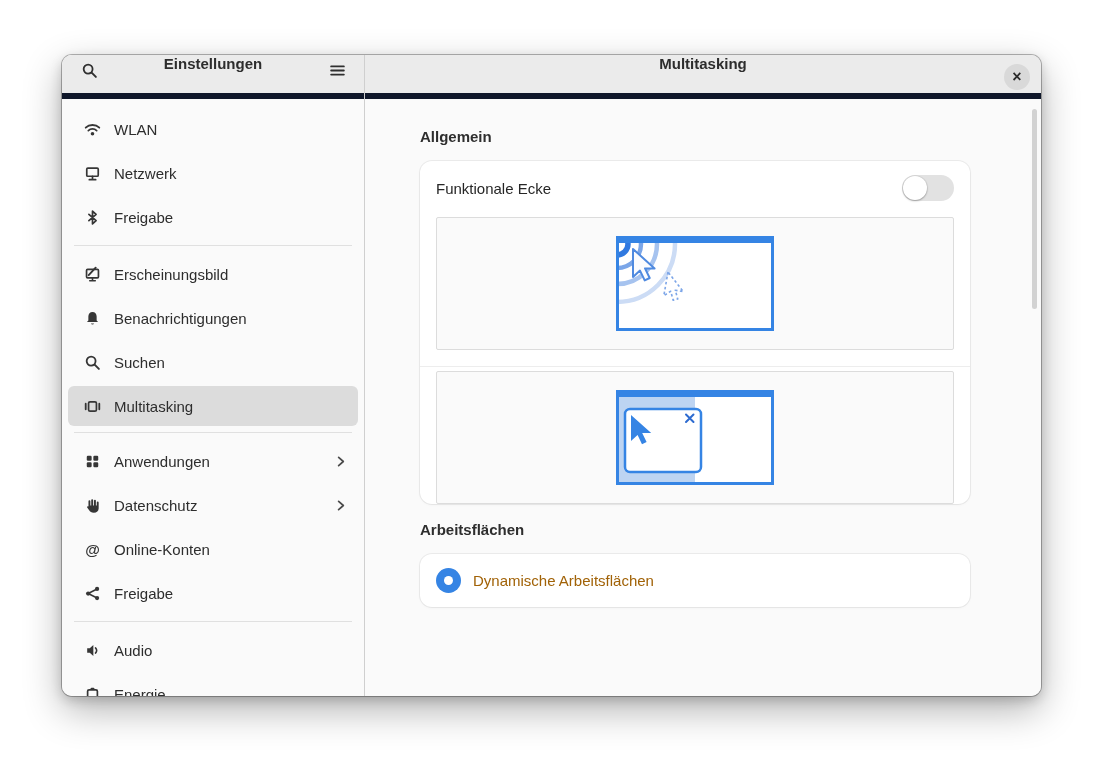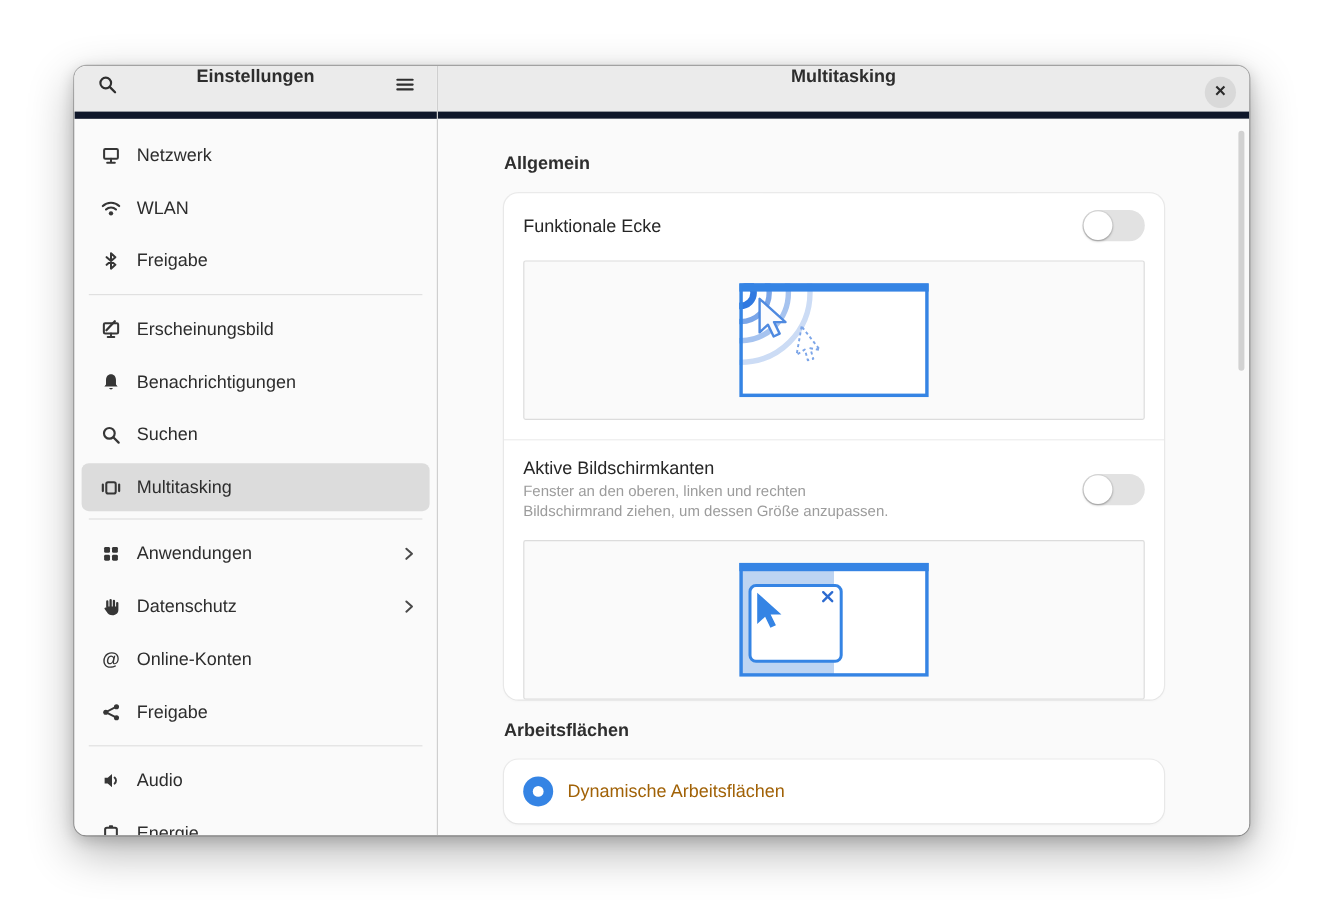--- a/index.html
+++ b/index.html
@@ -110,35 +110,35 @@
               </svg>
           </span>
         </div>
       </div>
 
       <div class="side-list">
 
         <div class="side-row">
           <span class="ic">
             <svg width="17" height="17" viewBox="0 0 16 16">
-                <rect x="2.6" y="3" width="10.8" height="7.6" rx="1" fill="none" stroke="currentColor" stroke-width="1.6"></rect>
-                <path d="M8 10.6v2.2M5 13.8h6" stroke="currentColor" stroke-width="1.6" stroke-linecap="round"></path>
-              </svg>
-          </span>
-          <span class="lbl">Netzwerk</span>
-        </div>
-        <div class="side-row">
-          <span class="ic">
-            <svg width="17" height="17" viewBox="0 0 16 16">
                 <path d="M1.6 6.3C5 2.9 11 2.9 14.4 6.3" fill="none" stroke="currentColor" stroke-width="1.7" stroke-linecap="round"></path>
                 <path d="M4.1 9C6.3 6.9 9.7 6.9 11.9 9" fill="none" stroke="currentColor" stroke-width="1.7" stroke-linecap="round"></path>
                 <circle cx="8" cy="12" r="1.7" fill="currentColor"></circle>
               </svg>
           </span>
           <span class="lbl">WLAN</span>
+        </div>
+        <div class="side-row">
+          <span class="ic">
+            <svg width="17" height="17" viewBox="0 0 16 16">
+                <rect x="2.6" y="3" width="10.8" height="7.6" rx="1" fill="none" stroke="currentColor" stroke-width="1.6"></rect>
+                <path d="M8 10.6v2.2M5 13.8h6" stroke="currentColor" stroke-width="1.6" stroke-linecap="round"></path>
+              </svg>
+          </span>
+          <span class="lbl">Netzwerk</span>
         </div>
         <div class="side-row">
           <span class="ic">
             <svg width="17" height="17" viewBox="0 0 16 16">
                 <path d="M4.6 5 L11.4 11 L8 14 L8 2 L11.4 5 L4.6 11" fill="none" stroke="currentColor" stroke-width="1.6" stroke-linejoin="round" stroke-linecap="round"></path>
               </svg>
           </span>
           <span class="lbl">Freigabe</span>
         </div>
 
@@ -297,30 +297,20 @@
                   <rect width="158" height="7" fill="#3584e4"></rect>
                   <path d="M52 36 l0 24 l6 -5.5 l4 8.4 l4.3 -2 l-4 -8.2 l8.2 0 Z" fill="none" stroke="#7da6e8" stroke-width="1.6" stroke-dasharray="2.6 2.4" stroke-linejoin="round" transform="rotate(10 52 36)"></path>
                   <path d="M17 13 l0 28 l7 -6.4 l4.7 9.8 l5 -2.4 l-4.7 -9.6 l9.6 0 Z" fill="#fbfcfe" stroke="#4f8ae0" stroke-width="2" stroke-linejoin="round"></path>
                 </g>
                 <rect x="1.5" y="1.5" width="155" height="92" fill="none" stroke="#3584e4" stroke-width="3"></rect>
               </svg>
             </div>
 
             <div class="card-sep"></div>
 
-            <div class="pref-row">
-              <div class="pref-texts">
-                <div class="pref-title">Aktive Bildschirmkanten</div>
-                <div class="pref-sub">Fenster an den oberen, linken und rechten</div>
-                <div class="pref-sub">Bildschirmrand ziehen, um dessen Größe anzupassen.</div>
-              </div>
-              <div class="toggle">
-                  <div class="knob"></div>
-                </div>
-            </div>
 
             <div class="illus-frame">
               <svg width="158" height="95" viewBox="0 0 158 95">
                 <rect width="158" height="95" fill="#ffffff"></rect>
                 <rect x="1.5" y="6" width="77.5" height="87.5" fill="#bdd4f2"></rect>
                 <rect width="158" height="7" fill="#3584e4"></rect>
                 <rect x="9" y="19" width="76" height="63" rx="5" fill="#ffffff" stroke="#3584e4" stroke-width="2.5"></rect>
                 <path d="M70 24.5 l7.5 7.5 M77.5 24.5 l-7.5 7.5" stroke="#2d6bd0" stroke-width="2" stroke-linecap="round"></path>
                 <path d="M15 25 l0 26 l6.6 -6 l4.4 9.2 l4.6 -2.2 l-4.4 -9 l9 0 Z" fill="#3584e4"></path>
                 <rect x="1.5" y="1.5" width="155" height="92" fill="none" stroke="#3584e4" stroke-width="3"></rect>

